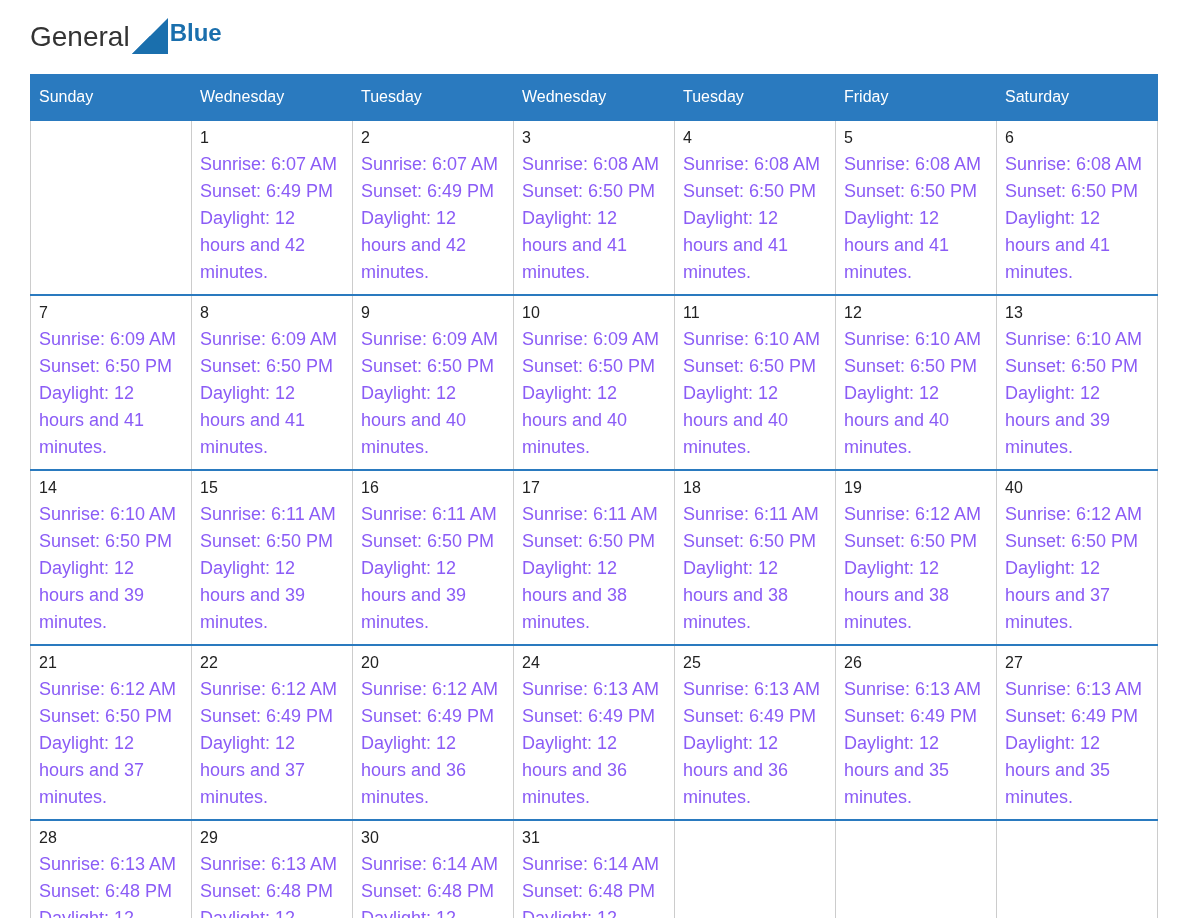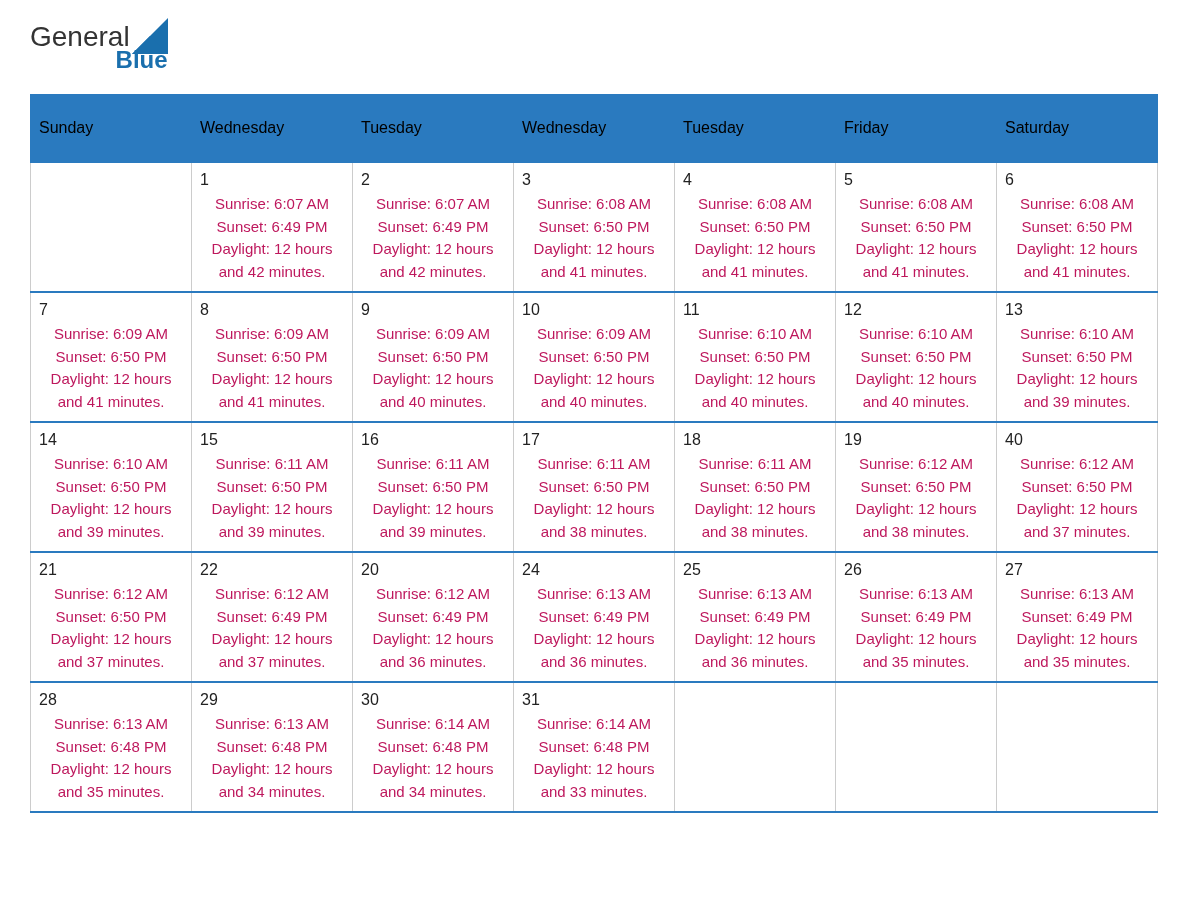--- a/index.html
+++ b/index.html
@@ -40,22 +40,22 @@
       color: #444;
       margin-top: 4px;
     }
     .calendar {
       width: 100%;
       border-collapse: collapse;
       border: 1px solid #aaa;
     }
     .calendar th {
       background-color: #2a7abf;
-      color: #000000;
-      padding: 24px 8px;
+      color: #ffffff;
+      padding: 13px 8px;
       text-align: left;
       font-size: 16px;
       font-weight: normal;
       border: 1px solid #2a7abf;
     }
     .calendar td {
       vertical-align: top;
       padding: 8px;
       border: 1px solid #ccc;
       width: 14.28%;
@@ -65,35 +65,34 @@
     .calendar tr {
       border-bottom: 2px solid #2a7abf;
     }
     .day-number {
       font-size: 16px;
       color: #222;
       font-weight: normal;
       margin-bottom: 4px;
     }
     .day-info {
-      font-size: 15px;
-      color: #be185d;
+      font-size: 18px;
+      color: #8b5cf6;
       line-height: 1.5;
-      text-align: center;
     }
     .empty-cell {
       background: #fff;
     }
   </style>
 </head>
 <body>
 
 <div class="header">
   <div class="logo">
-    <div style="display:flex; flex-direction:column; align-items:flex-end;">
+    <div style="display:flex; align-items:center;">
       <div style="display:flex; align-items:center;">
         <span class="logo-text" style="color:#333; font-size:28px;">General</span>
         <svg width="36" height="36" viewBox="0 0 36 36" style="margin-left:2px; margin-top:-2px;">
           <polygon points="0,36 36,0 36,36" fill="#1a6fad"></polygon>
           <polygon points="0,36 18,18 36,36" fill="#1a6fad"></polygon>
         </svg>
       </div>
       <span style="color:#1a6fad; font-size:24px; font-weight:bold; margin-top:-8px; margin-left:2px;">Blue</span>
     </div>
   </div>

